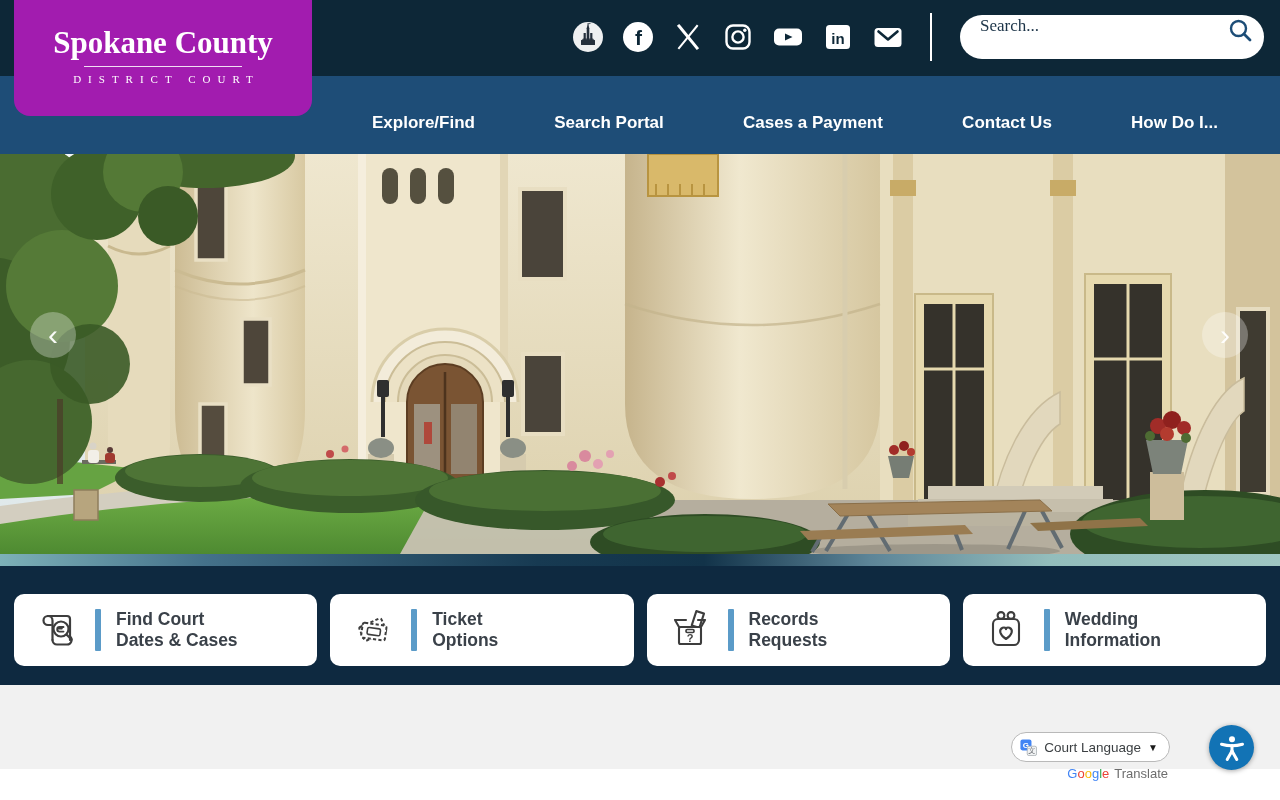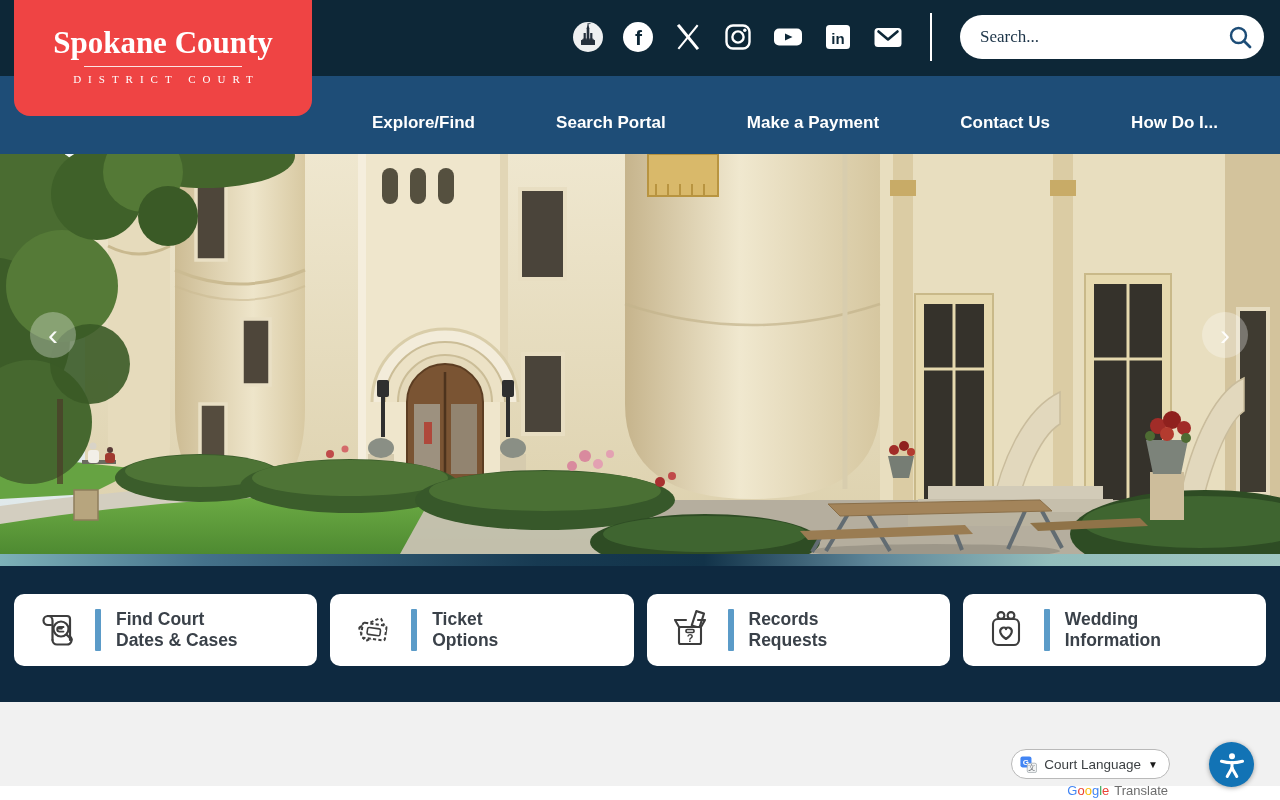--- a/index.html
+++ b/index.html
@@ -4,53 +4,53 @@
 <style>
   html,body{margin:0;padding:0;}
   body{
     width:1280px;height:800px;overflow:hidden;background:#fff;
     font-family:"Liberation Sans",sans-serif;
   }
   
   .topbar{position:relative;height:76px;background:#0d2737;z-index:20;}
   .logo-badge{
     position:absolute;left:14px;top:0;width:298px;height:116px;
-    background:#ef4444;border-radius:0 0 16px 16px;text-align:center;
+    background:#a21caf;border-radius:0 0 16px 16px;text-align:center;
     padding-top:25px;box-sizing:border-box;z-index:30;cursor:pointer;
   }
   .logo-title{font-family:"Liberation Serif",serif;font-weight:bold;font-size:31px;color:#ffffff;}
   .logo-rule{width:158px;height:1px;background:rgba(255,255,255,.85);margin:5px auto 6px;}
   .logo-subtitle{font-family:"Liberation Serif",serif;font-size:11px;color:#ffffff;letter-spacing:7px;text-indent:7px;}
   .social-row{position:absolute;left:566px;top:15px;display:flex;gap:6px;}
   .social-btn{width:44px;height:44px;display:flex;align-items:center;justify-content:center;
     background:none;border:none;padding:0;cursor:pointer;}
   .header-divider{position:absolute;left:930px;top:13px;width:2px;height:48px;background:#ffffff;}
   .search-box{position:absolute;left:960px;top:15px;width:304px;height:44px;background:#ffffff;
-    border-radius:22px;display:flex;align-items:center;padding:0 8px 0 18px;box-sizing:border-box;}
+    border-radius:22px;display:flex;align-items:flex-start;padding:0 8px 0 18px;box-sizing:border-box;}
   .search-input{flex:1;border:none;outline:none;background:transparent;
     font-family:"Liberation Serif",serif;font-size:17px;color:#1c3448;}
   .search-input::placeholder{color:#1c3448;opacity:1;}
   .search-btn{background:none;border:none;padding:2px;cursor:pointer;display:flex;}
   
   .mainnav{height:62px;background:#1e4d77;display:flex;align-items:center;
     justify-content:space-between;padding:16px 56px 0 366px;}
   .nav-item{background:none;border:none;color:#ffffff;font-weight:bold;font-size:17px;
     font-family:inherit;cursor:pointer;white-space:nowrap;}
   
   .hero{position:relative;height:400px;overflow:hidden;background:#dfe7e9;}
   .hero .scene{position:absolute;left:0;top:0;display:block;}
   .hero-arrow{position:absolute;top:158px;width:46px;height:46px;border-radius:50%;border:none;
     background:rgba(255,255,255,.30);color:rgba(255,255,255,.95);font-size:30px;line-height:42px;
     text-align:center;cursor:pointer;padding:0;font-family:"Liberation Sans",sans-serif;}
   .hero-arrow.prev{left:30px;}
   .hero-arrow.next{right:32px;}
   
   .accent-strip{height:12px;
     background:linear-gradient(90deg,#7db1b8 0%,#44718a 16%,#173a52 42%,#123349 55%,#5d8598 68%,#93bdbc 82%,#9fc6c2 100%);}
-  .quicklinks{height:136px;background:#0e2940;display:flex;gap:13px;
+  .quicklinks{height:119px;background:#0e2940;display:flex;gap:13px;
     padding:28px 14px 0;box-sizing:border-box;}
   .ql-card{flex:1;height:72px;background:#ffffff;border-radius:10px;border:none;
     display:flex;align-items:center;gap:15px;padding:0 6px 0 20px;box-sizing:border-box;
     cursor:pointer;text-align:left;font-family:inherit;}
   .ql-icon{flex:0 0 auto;display:flex;}
   .ql-bar{width:6px;height:42px;background:#5b9bc8;border-radius:1px;flex:0 0 auto;}
   .ql-label{font-weight:bold;font-size:17.5px;color:#3a4149;line-height:21px;}
   
   .below{position:relative;height:114px;background:#ffffff;}
   .below-gray{height:84px;background:#f1f1f1;}
@@ -145,21 +145,21 @@
         <circle cx="11.5" cy="11.5" r="7.5" fill="none" stroke="#1d4d77" stroke-width="2.4"></circle>
         <line x1="17" y1="17" x2="23" y2="23" stroke="#1d4d77" stroke-width="2.8" stroke-linecap="round"></line>
       </svg>
     </button>
   </div>
 </header>
 
 <nav class="mainnav">
   <button class="nav-item">Explore/Find</button>
   <button class="nav-item">Search Portal</button>
-  <button class="nav-item">Make a Payment</button>
+  <button class="nav-item">Cases a Payment</button>
   <button class="nav-item">Contact Us</button>
   <button class="nav-item">How Do I...</button>
 </nav>
 
 <section class="hero">
   <svg class="scene" width="1280" height="400" viewBox="0 0 1280 400">
     <defs>
       <linearGradient id="skyG" x1="0" y1="0" x2="0" y2="1">
         <stop offset="0" stop-color="#f4f7f7"></stop>
           <stop offset="1" stop-color="#dde7e9"></stop>

